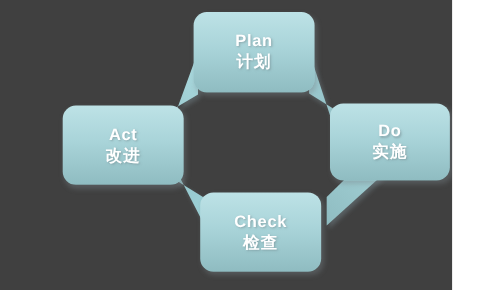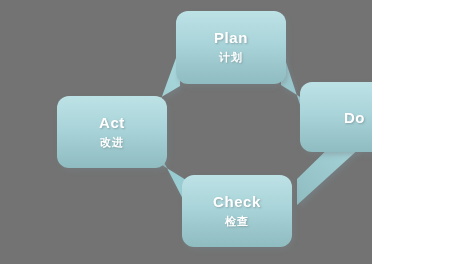--- a/index.html
+++ b/index.html
@@ -6,23 +6,23 @@
   html, body {
     margin: 0;
     padding: 0;
     background: #ffffff;
   }
   body {
     font-family: "Liberation Sans", "DejaVu Sans", sans-serif;
   }
   #diagram-canvas {
     position: relative;
-    width: 372px;
+    width: 411px;
     height: 264px;
-    background: #737373;
+    background: #404040;
     overflow: hidden;
   }
   .connector-layer {
     position: absolute;
     left: 0;
     top: 0;
     width: 450px;
     height: 264px;
   }
   .node {
@@ -42,28 +42,28 @@
     font-weight: bold;
     font-size: 15px;
     line-height: 19px;
     letter-spacing: 0.6px;
     text-shadow: 1px 1px 2px rgba(110, 130, 135, 0.55);
     white-space: nowrap;
   }
   .node-label-zh {
     color: #ffffff;
     font-weight: bold;
-    font-size: 11px;
+    font-size: 15px;
     line-height: 20px;
     letter-spacing: 1px;
     text-shadow: 1px 1px 2px rgba(110, 130, 135, 0.55);
     white-space: nowrap;
   }
   #node-plan  { left: 176px; top: 11px;  width: 110px; height: 73px; }
-  #node-do    { left: 300px; top: 82px;  width: 109px; height: 70px; align-items: center; }
+  #node-do    { left: 300px; top: 94px;  width: 109px; height: 70px; align-items: center; }
   #node-check { left: 182px; top: 175px; width: 110px; height: 72px; }
   #node-act   { left: 57px;  top: 96px;  width: 110px; height: 72px; }
 </style>
 </head>
 <body>
 
 <div id="diagram-canvas">
 
   <svg class="connector-layer" viewBox="0 0 450 264" xmlns="http://www.w3.org/2000/svg">
     <defs>
@@ -97,20 +97,21 @@
     <polygon filter="url(#wedgeShadow)" fill="url(#wedgeGradD)" points="120,139 152,139 186,205 186,180"></polygon>
   </svg>
 
   <div class="node" id="node-plan">
     <span class="node-label-en">Plan</span>
     <span class="node-label-zh">计划</span>
   </div>
 
   <div class="node" id="node-do">
     <span class="node-label-en">Do</span>
+    <span class="node-label-zh">实施</span>
   </div>
 
   <div class="node" id="node-act">
     <span class="node-label-en">Act</span>
     <span class="node-label-zh">改进</span>
   </div>
 
   <div class="node" id="node-check">
     <span class="node-label-en">Check</span>
     <span class="node-label-zh">检查</span>

